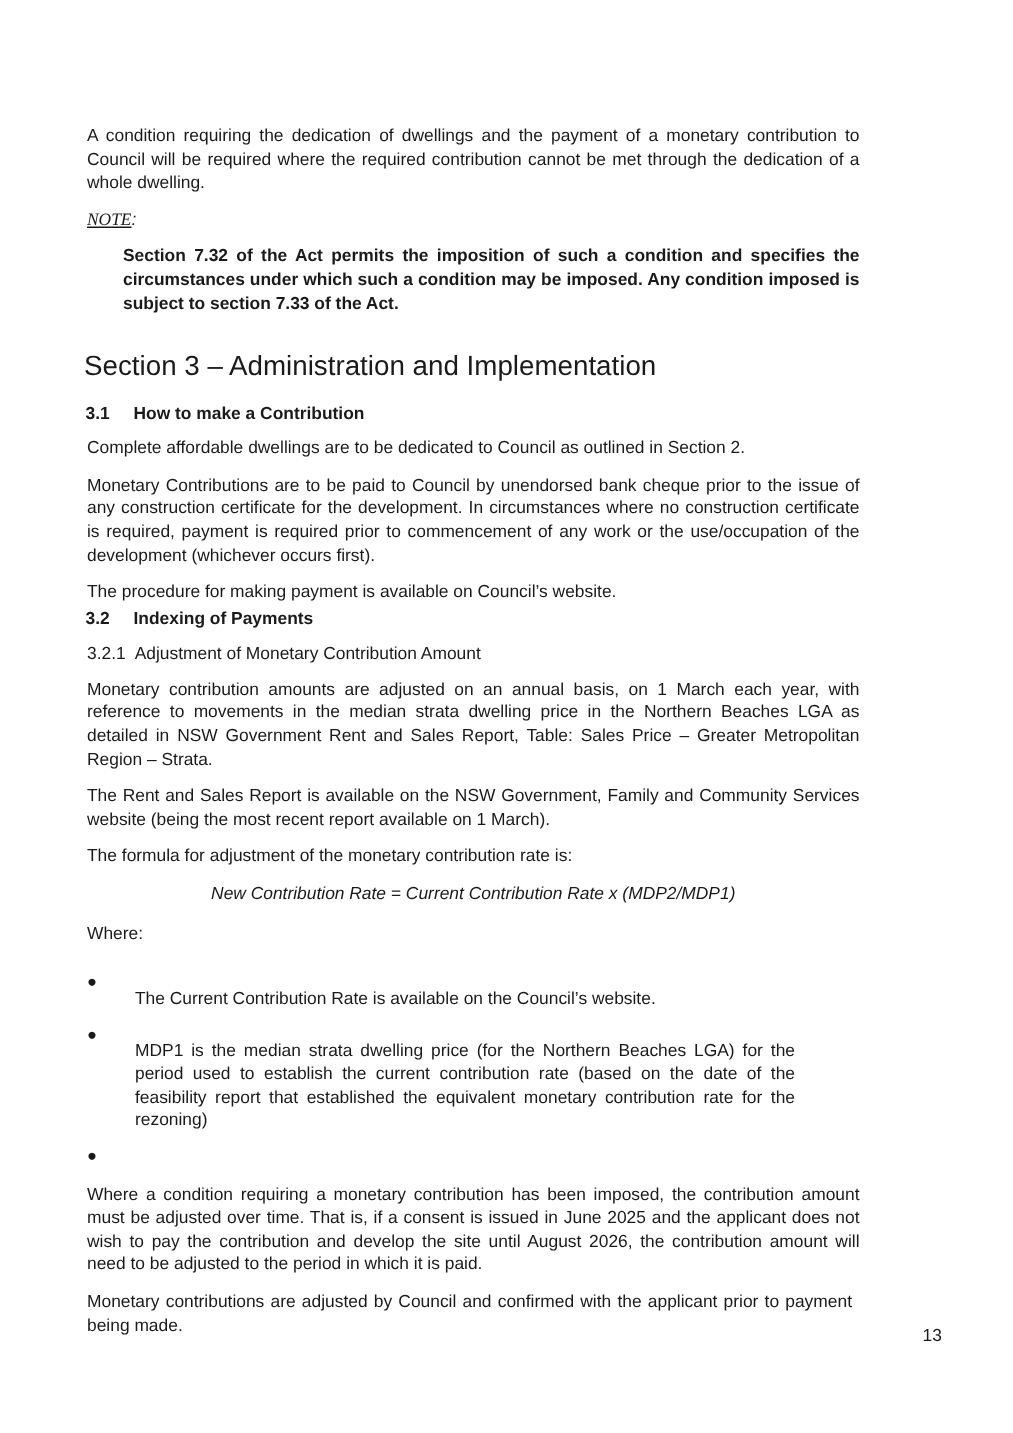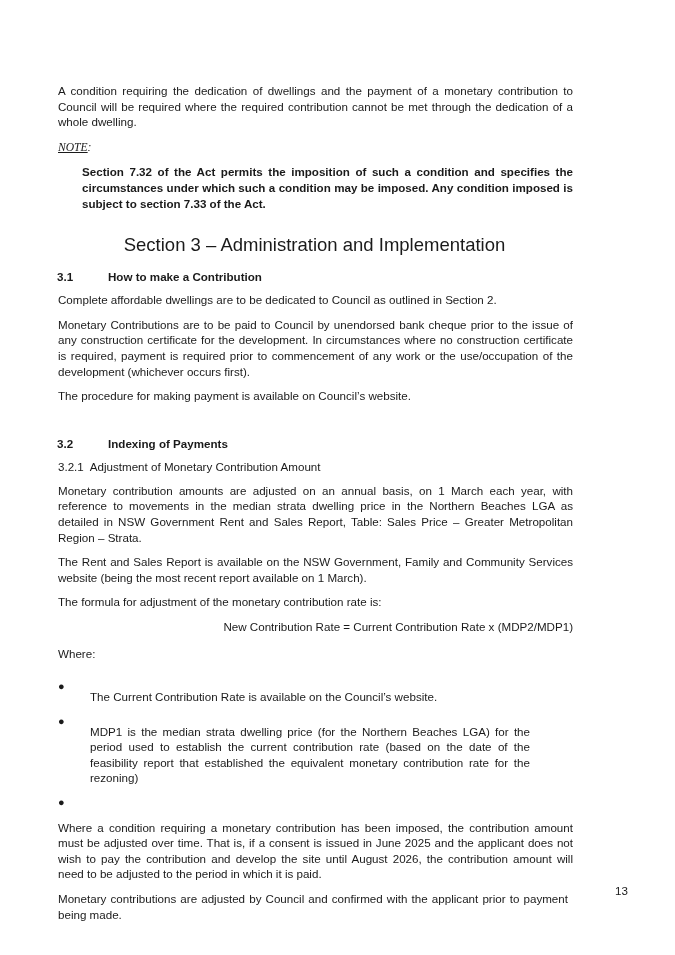--- a/index.html
+++ b/index.html
@@ -3,26 +3,26 @@
 <meta charset="utf-8">
 <style>
   html, body { margin: 0; padding: 0; background: #ffffff; }
   body { width: 675px; height: 955px; position: relative; overflow: hidden;
          font-family: "Liberation Sans", sans-serif; color: #1a1a1a; }
   .page { position: absolute; left: 58px; top: 83px; width: 515px; }
   p { margin: 0; font-size: 11.6px; line-height: 15.6px; text-align: justify; }
   .gap { margin-bottom: 9px; }
   .note { text-decoration: underline; font-style: italic; font-family: Liberation Serif, serif; }
   .bold { font-weight: bold; margin-left: 24px; }
-  h1 { font-weight: normal; font-size: 18.5px; margin: 0 0 0 -2px; line-height: 22px; text-align: center; }
-  h2 { font-size: 11.6px; font-weight: bold; margin: 0 0 0 -1px; line-height: 15px; display: flex; gap: 19px; }
+  h1 { font-weight: normal; font-size: 18.5px; margin: 0 0 0 -2px; line-height: 22px; }
+  h2 { font-size: 11.6px; font-weight: bold; margin: 0 0 0 -1px; line-height: 15px; display: flex; }
   h2 .num { width: 32px; }
   .sub { font-size: 11.6px; line-height: 15px; margin: 0; }
   .sub .num { margin-right: 6px; }
-  .italic { text-align: right; }
+  .italic { font-style: italic; text-align: center; }
   ul { list-style: none; margin: 0; padding: 0; }
   li { display: flex; font-size: 11.6px; line-height: 15.6px; margin-bottom: 9px; }
   li .bullet { width: 32px; flex-shrink: 0; font-size: 11px; }
   li .text { width: 440px; text-align: justify; margin-top: 10px; }
   .pagenum { position: absolute; left: 615px; top: 884px; font-size: 11.6px; }
 </style>
 </head>
 <body>
 
 <div class="page">
@@ -31,21 +31,21 @@
   <p class="bold" style="margin-bottom:23px">Section 7.32 of the Act permits the imposition of such a condition and specifies the circumstances under which such a condition may be imposed. Any condition imposed is subject to section 7.33 of the Act.</p>
 
   <h1 style="margin-bottom:13px">Section 3 – Administration and Implementation</h1>
 
   <h2 style="margin-bottom:8px">
     <span class="num">3.1</span>
     <span>How to make a Contribution</span>
   </h2>
   <p class="gap">Complete affordable dwellings are to be dedicated to Council as outlined in Section 2.</p>
   <p class="gap">Monetary Contributions are to be paid to Council by unendorsed bank cheque prior to the issue of any construction certificate for the development. In circumstances where no construction certificate is required, payment is required prior to commencement of any work or the use/occupation of the development (whichever occurs first).</p>
-  <p style="margin-bottom:32px">The procedure for making payment is available on Council’s website.</p>
+  <p style="margin-bottom:2px">The procedure for making payment is available on Council’s website.</p>
 
   <h2 style="margin-bottom:8px">
     <span class="num">3.2</span>
     <span>Indexing of Payments</span>
   </h2>
   <p class="sub" style="margin-bottom:9px"><span class="num">3.2.1</span><span>Adjustment of Monetary Contribution Amount</span></p>
   <p class="gap">Monetary contribution amounts are adjusted on an annual basis, on 1 March each year, with reference to movements in the median strata dwelling price in the Northern Beaches LGA as detailed in NSW Government Rent and Sales Report, Table: Sales Price – Greater Metropolitan Region – Strata.</p>
   <p class="gap">The Rent and Sales Report is available on the NSW Government, Family and Community Services website (being the most recent report available on 1 March).</p>
   <p class="gap">The formula for adjustment of the monetary contribution rate is:</p>
   <p class="italic" style="margin-bottom:12px">New Contribution Rate = Current Contribution Rate x (MDP2/MDP1)</p>

